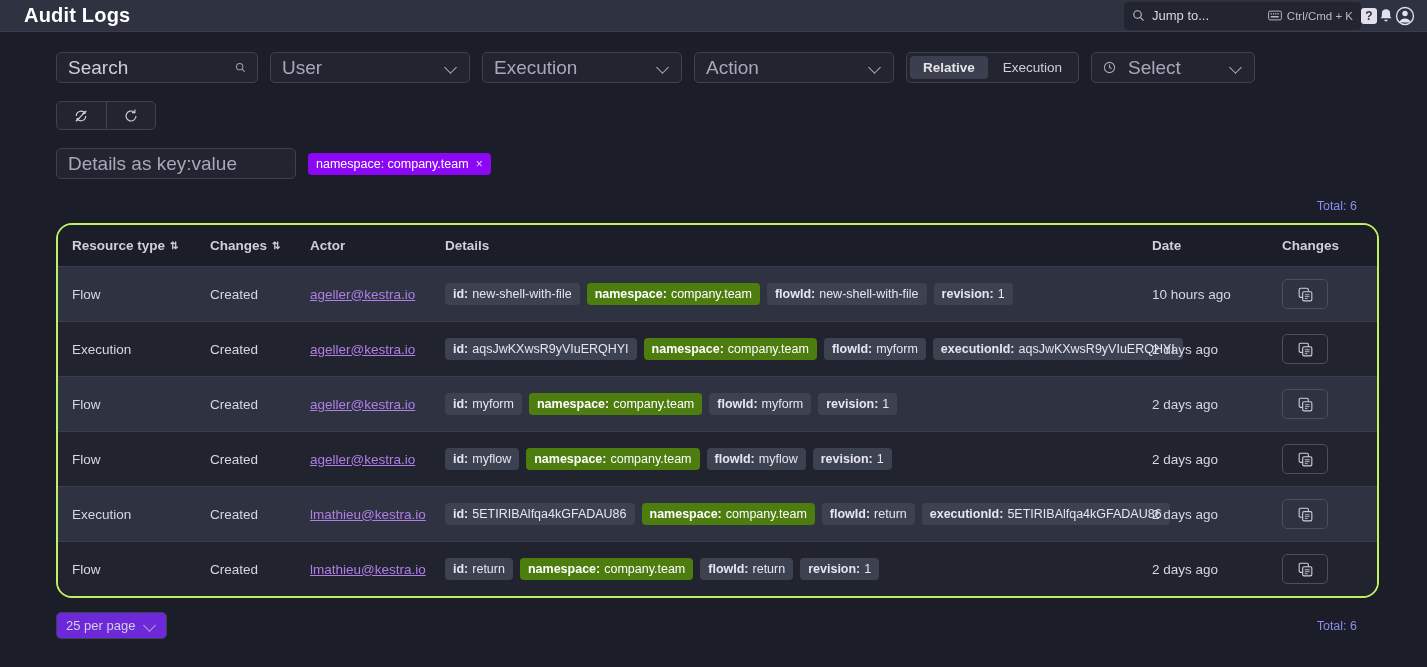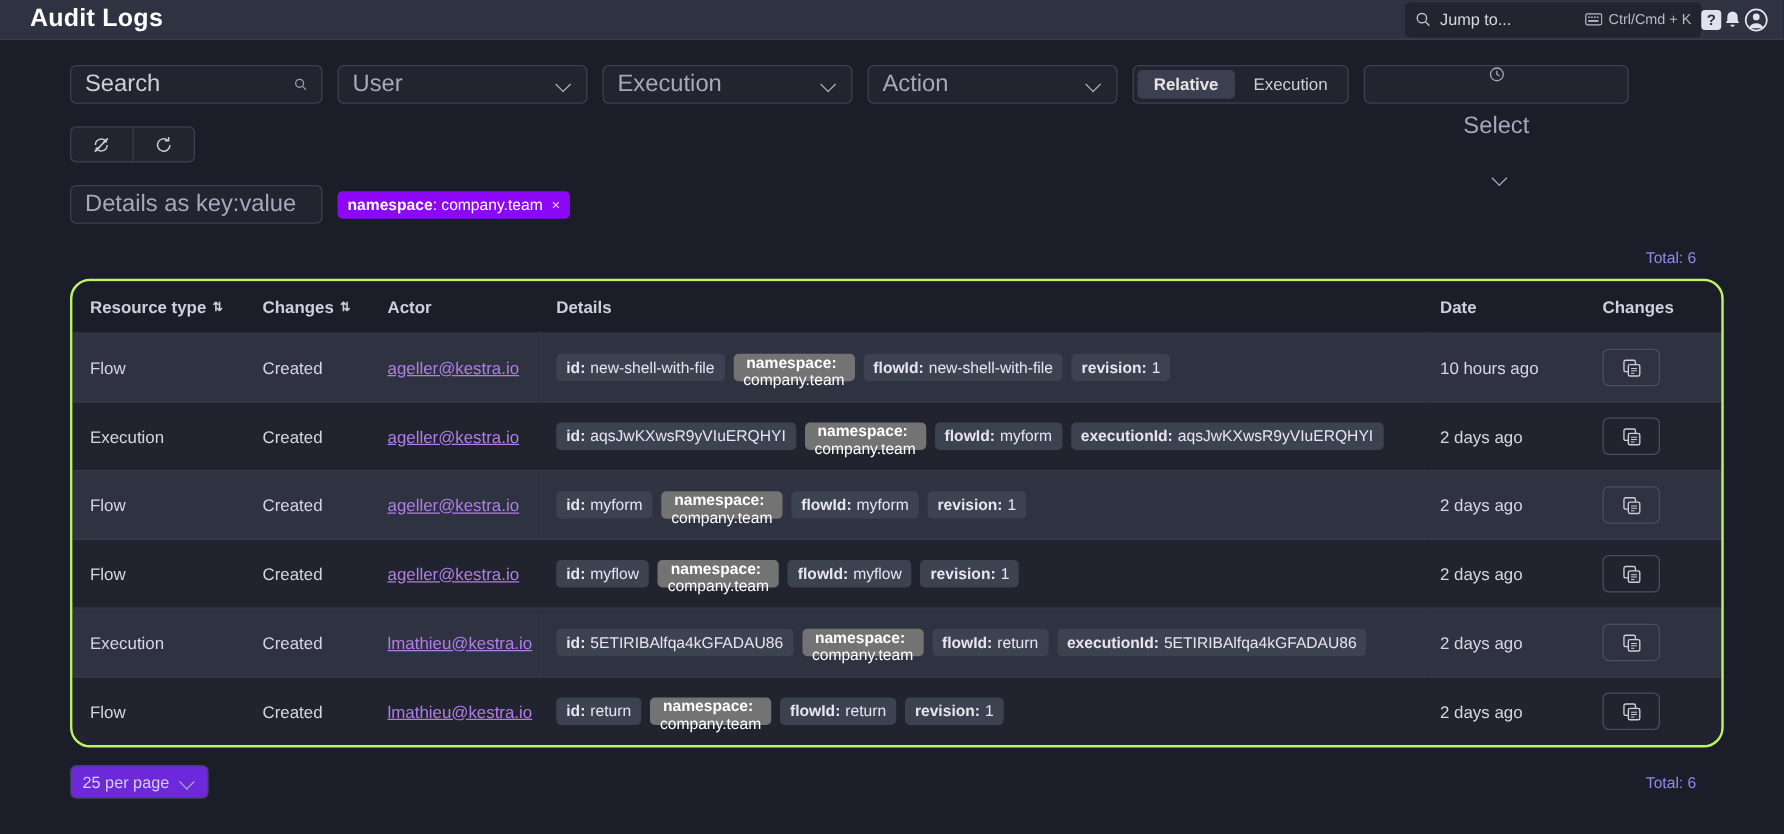--- a/index.html
+++ b/index.html
@@ -87,21 +87,21 @@
     padding: 0 11px;
     font-size: 19px;
     color: #a8a7bb;
   }
   .field .lbl { flex: 1; white-space: nowrap; }
   .field-search { width: 202px; }
   .field-search .lbl { color: #cfcedc; }
   .field-user { width: 200px; }
   .field-permission { width: 200px; }
   .field-action { width: 200px; }
-  .field-select { width: 212px; gap: 24px; flex-direction: column; }
+  .field-select { width: 164px; gap: 12px; }
 
   .chev {
     width: 13px; height: 13px;
     flex: 0 0 auto;
     margin-left: 6px;
     position: relative;
   }
   .chev::after {
     content: "";
     position: absolute;
@@ -154,36 +154,36 @@
     justify-content: center;
   }
   .iconbtn + .iconbtn { border-left: 1px solid #3d4152; }
 
   .keyvalue-row {
     display: flex;
     align-items: center;
     gap: 12px;
     margin-bottom: 20px;
   }
-  .field-kv { width: 202px; }
+  .field-kv { width: 240px; }
   .field-kv .lbl { color: #a8a7bb; }
 
   .tag-pill {
     height: 22px;
     background: #8c07f5;
     border-radius: 4px;
     display: flex;
     align-items: center;
     padding: 0 8px;
     gap: 7px;
     font-size: 12.5px;
     color: #ffffff;
     white-space: nowrap;
   }
-  .tag-pill b { font-weight: bold; }
+  .tag-pill b { font-weight: normal; }
   .tag-x { font-size: 12px; color: #e3cdfb; line-height: 1; }
 
   .total-top {
     text-align: right;
     font-size: 12.5px;
     color: #8e8bf0;
     margin-bottom: 10px;
     padding-right: 22px;
   }
 
@@ -242,21 +242,21 @@
     background: #3d4250;
     border-radius: 4px;
     display: inline-flex;
     align-items: center;
     padding: 0 8px;
     font-size: 12.5px;
     color: #e6e5f0;
     white-space: nowrap;
   }
   .dtag b { font-weight: bold; margin-right: 4px; }
-  .dtag.hl { background: #737373; color: #ffffff; flex-direction: column; }
+  .dtag.hl { background: #4d7c0f; color: #ffffff; }
 
   .date-cell { color: #d7d6e3; white-space: nowrap; }
 
   .copy-btn {
     width: 46px; height: 30px;
     border: 1px solid #4a4e60;
     border-radius: 5px;
     background: transparent;
     display: flex; align-items: center; justify-content: center;
   }

